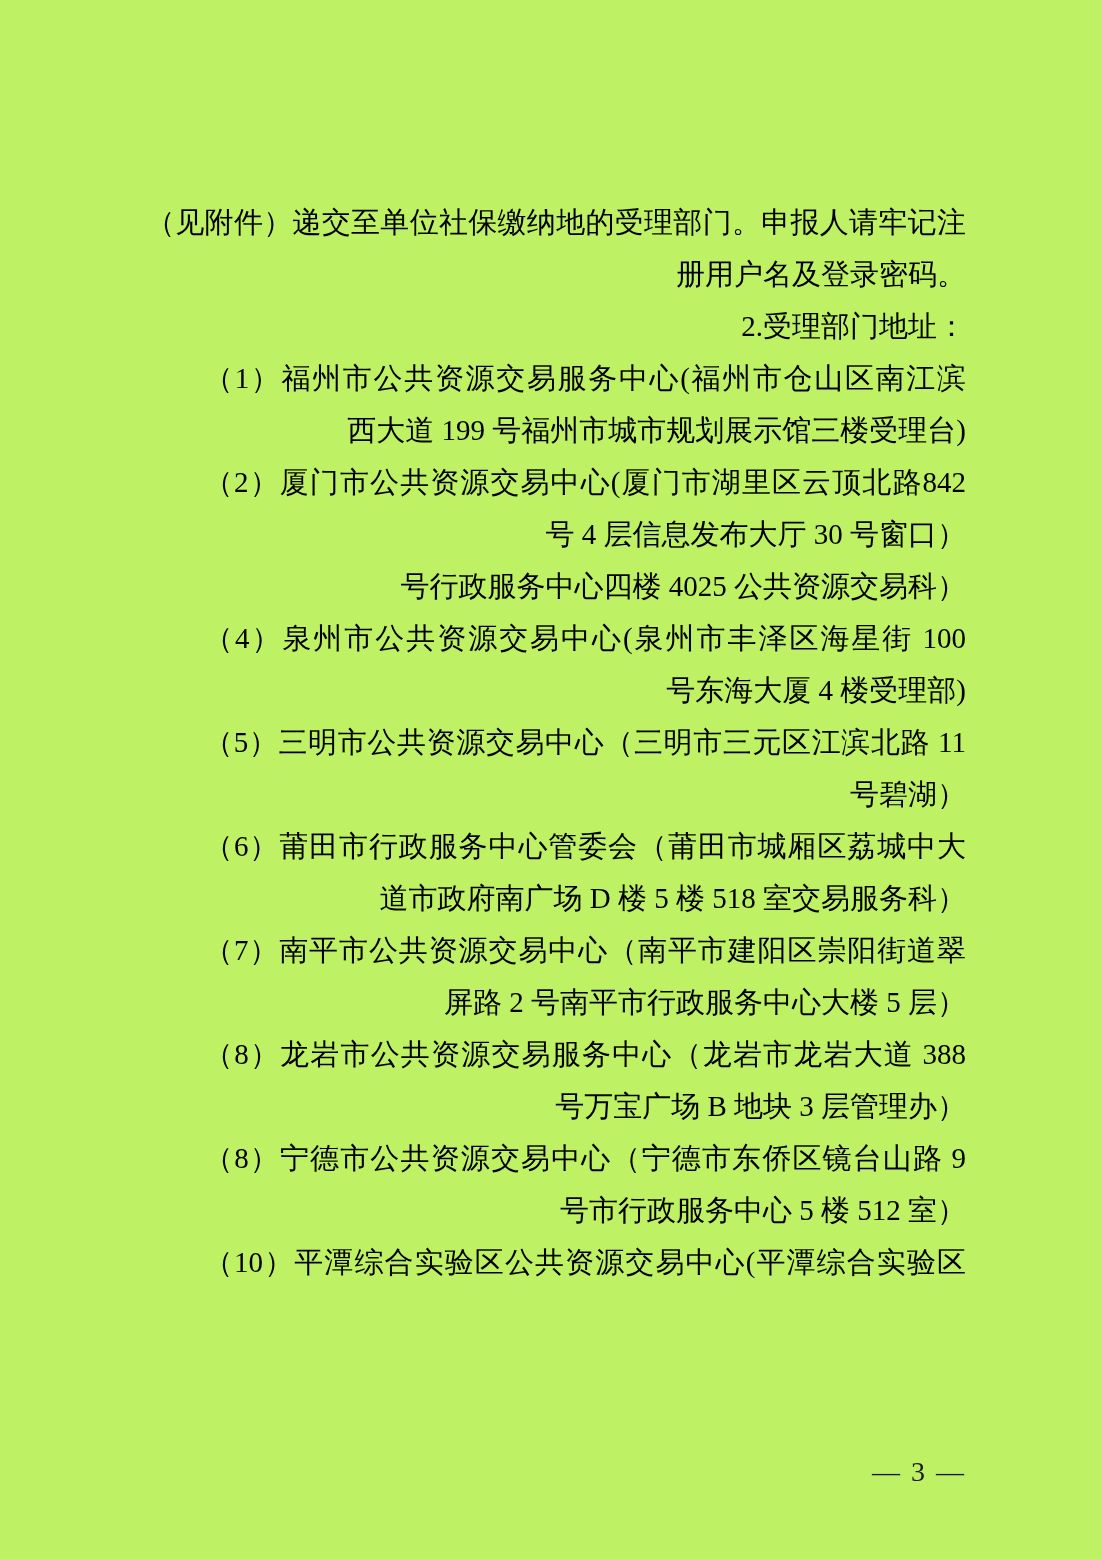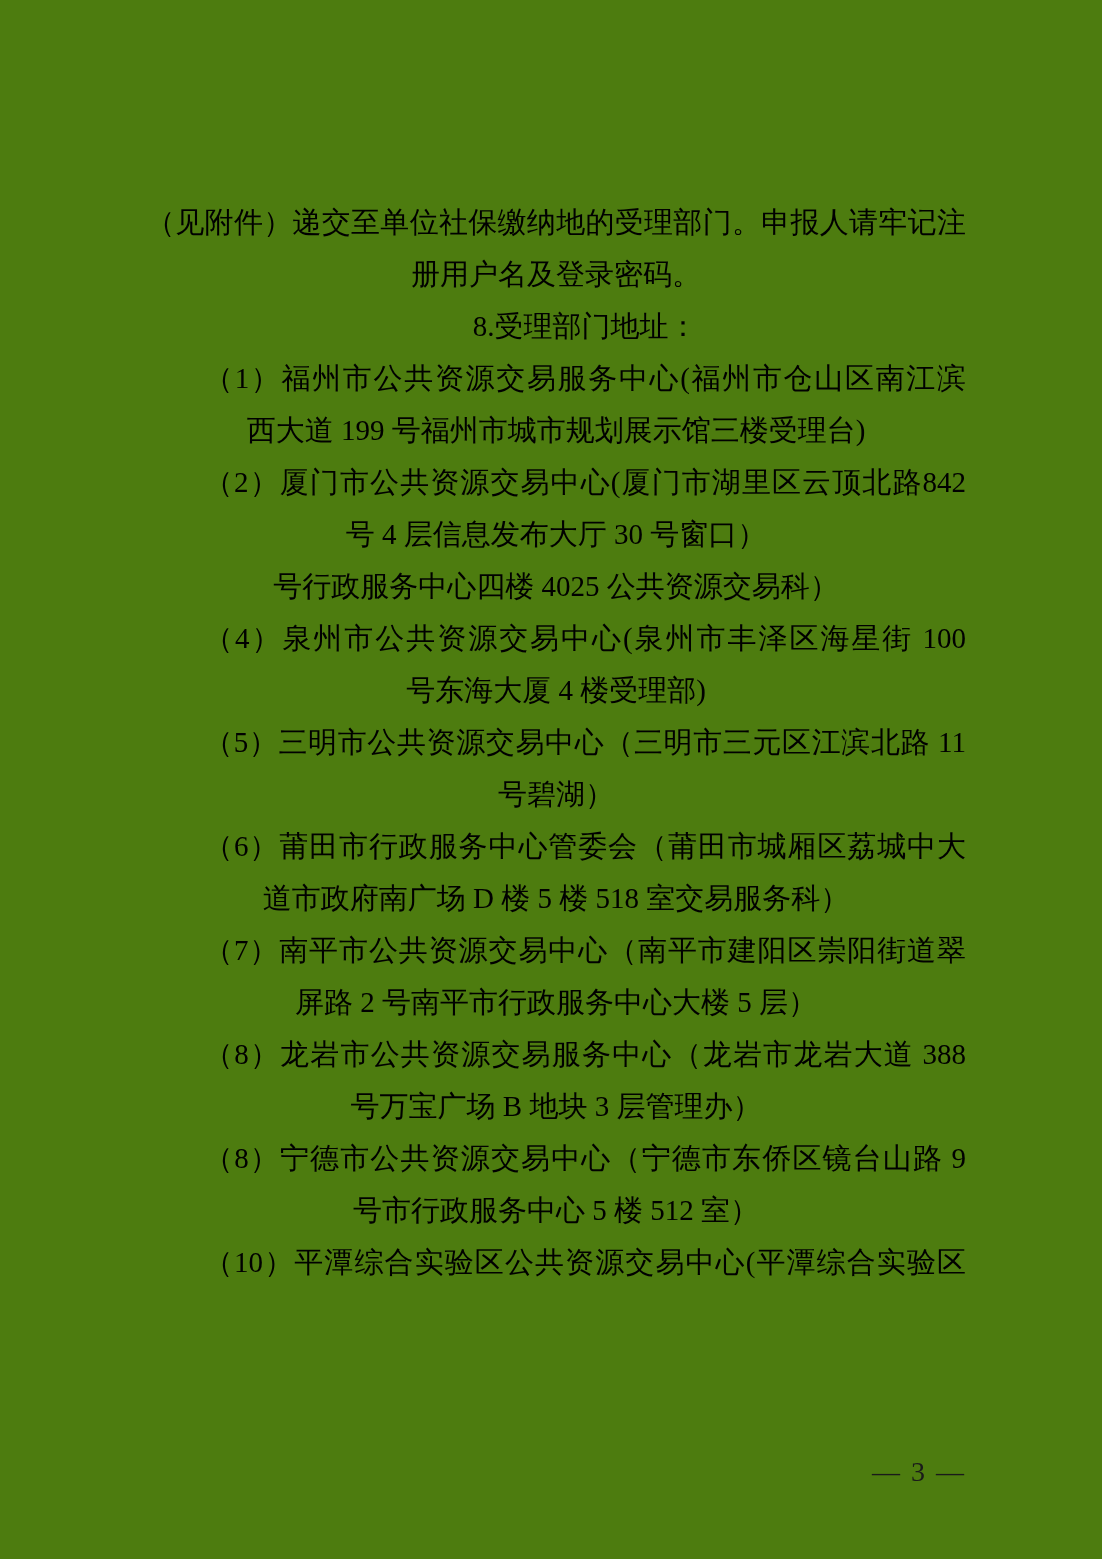--- a/index.html
+++ b/index.html
@@ -4,36 +4,36 @@
 <style>
   html, body {
     margin: 0;
     padding: 0;
     background: #ffffff;
   }
   .page {
     position: relative;
     width: 1102px;
     height: 1559px;
-    background: #4d7c0f;
+    background: #bef264;
     color: #000000;
     font-family: "Liberation Serif", "DejaVu Serif", serif;
     overflow: hidden;
   }
   .content {
     position: absolute;
     left: 146px;
     top: 196px;
     width: 820px;
   }
   .line {
     font-size: 29px;
     line-height: 52px;
     height: 52px;
-    text-align: center;
+    text-align: right;
     white-space: normal;
     overflow: hidden;
   }
   .line.fill {
     text-align: justify;
     text-align-last: justify;
   }
   .line.indent {
     text-indent: 2em;
   }
@@ -48,21 +48,21 @@
   }
 </style>
 </head>
 <body>
 
 <div class="page">
   <div class="content">
 
   <div class="line fill">（见附件）递交至单位社保缴纳地的受理部门。申报人请牢记注</div>
       <div class="line">册用户名及登录密码。</div>
-      <div class="line indent">8.受理部门地址：</div>
+      <div class="line indent">2.受理部门地址：</div>
       <div class="line indent fill">（1）福州市公共资源交易服务中心(福州市仓山区南江滨</div>
       <div class="line">西大道 199 号福州市城市规划展示馆三楼受理台)</div>
       <div class="line indent fill">（2）厦门市公共资源交易中心(厦门市湖里区云顶北路842</div>
       <div class="line">号 4 层信息发布大厅 30 号窗口）</div>
       <div class="line">号行政服务中心四楼 4025 公共资源交易科）</div>
       <div class="line indent fill">（4）泉州市公共资源交易中心(泉州市丰泽区海星街 100</div>
       <div class="line">号东海大厦 4 楼受理部)</div>
       <div class="line indent fill">（5）三明市公共资源交易中心（三明市三元区江滨北路 11</div>
       <div class="line">号碧湖）</div>
       <div class="line indent fill">（6）莆田市行政服务中心管委会（莆田市城厢区荔城中大</div>

